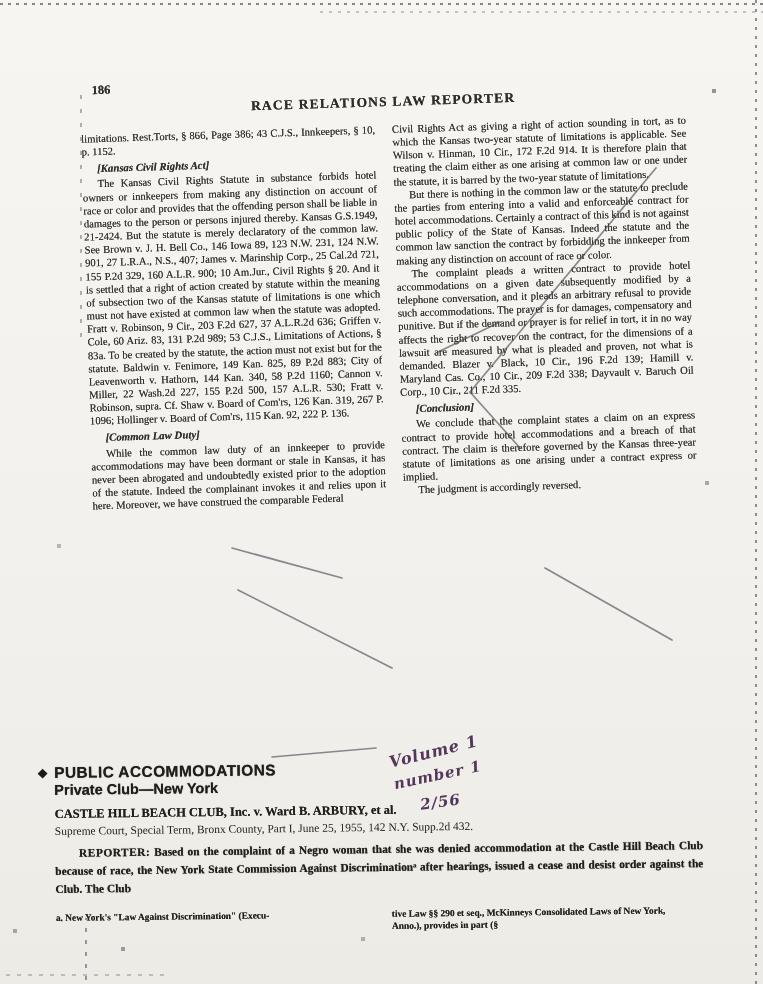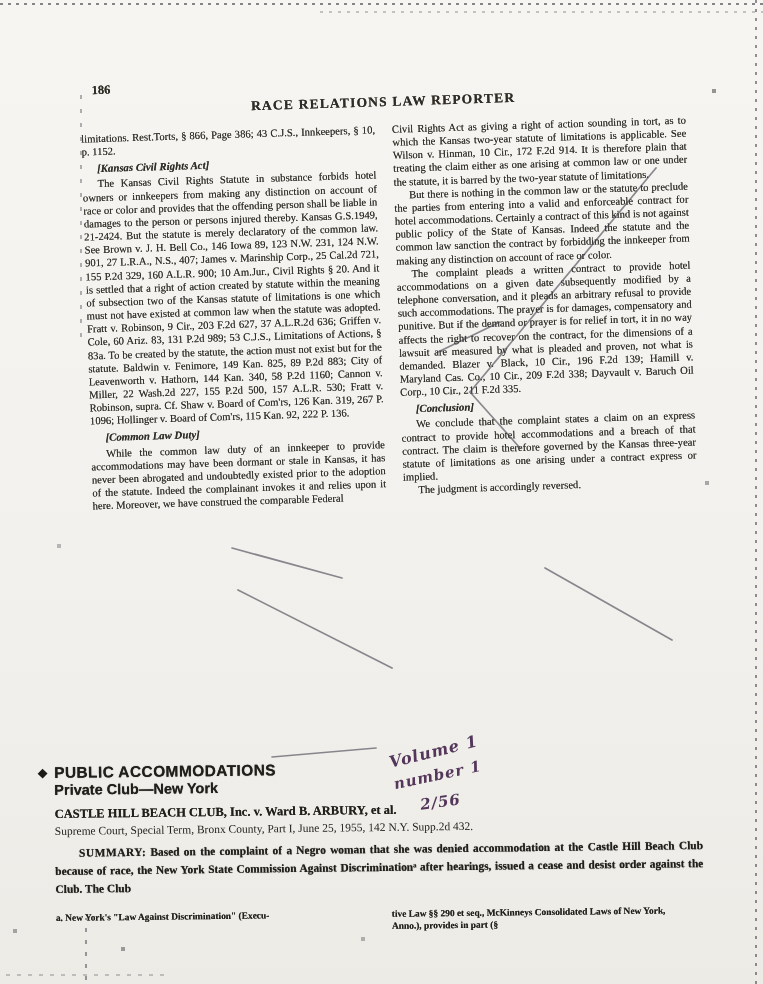--- a/index.html
+++ b/index.html
@@ -171,21 +171,21 @@
   </div>
 
   <div class="case-block">
     <div class="case-title-row">
       <span class="marker"></span>
       <span class="case-title">PUBLIC ACCOMMODATIONS</span>
     </div>
     <div class="case-subtitle">Private Club—New York</div>
     <div class="case-name">CASTLE HILL BEACH CLUB, Inc. v. Ward B. ARBURY, et al.</div>
     <div class="case-court">Supreme Court, Special Term, Bronx County, Part I, June 25, 1955, 142 N.Y. Supp.2d 432.</div>
-    <div class="case-summary"><span class="sum-label">SUMMARY:</span>&nbsp;<span>Based on the complaint of a Negro woman that she was denied accommodation at the Castle Hill Beach Club because of race, the New York State Commission Against Discriminationᵃ after hearings, issued a cease and desist order against the Club.  The Club</span></div>
+    <div class="case-summary"><span class="sum-label">REPORTER:</span>&nbsp;<span>Based on the complaint of a Negro woman that she was denied accommodation at the Castle Hill Beach Club because of race, the New York State Commission Against Discriminationᵃ after hearings, issued a cease and desist order against the Club.  The Club</span></div>
     <div class="footnotes">
       <div class="fn-left">a.  New York's "Law Against Discrimination" (Execu-</div>
       <div class="fn-right">tive Law §§ 290 et seq., McKinneys Consolidated Laws of New York, Anno.), provides in part (§</div>
     </div>
   </div>
 
   <div class="hw hw1" style="color:#53365a">Volume 1</div>
   <div class="hw hw2" style="color:#53365a">number 1</div>
   <div class="hw hw3" style="color:#53365a">2/56</div>
 

